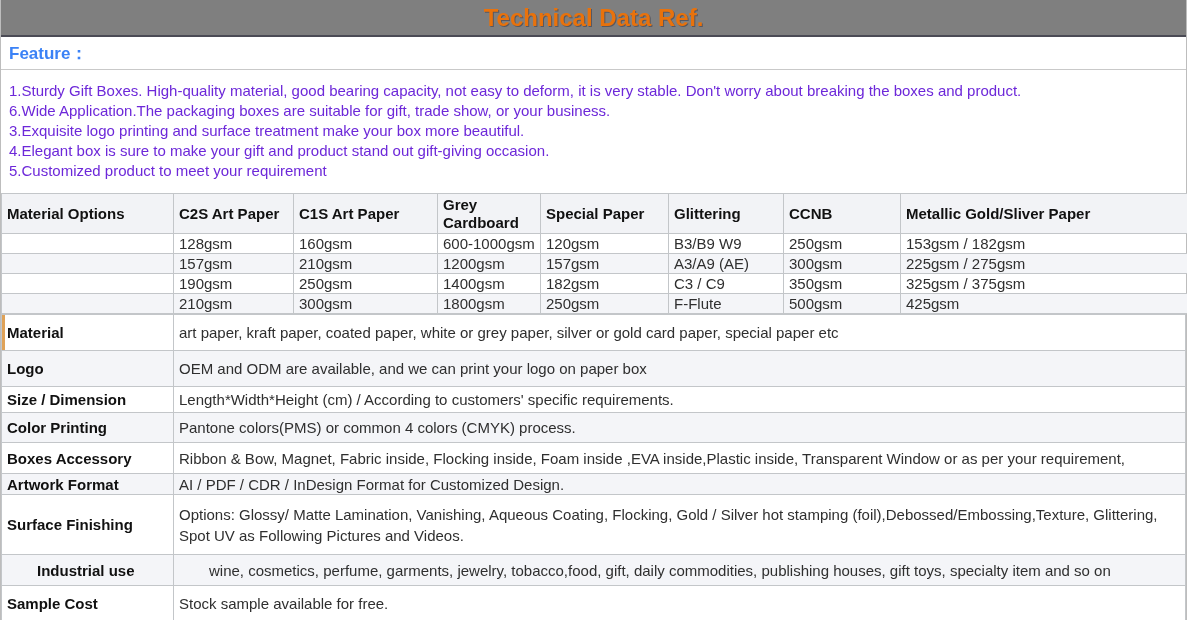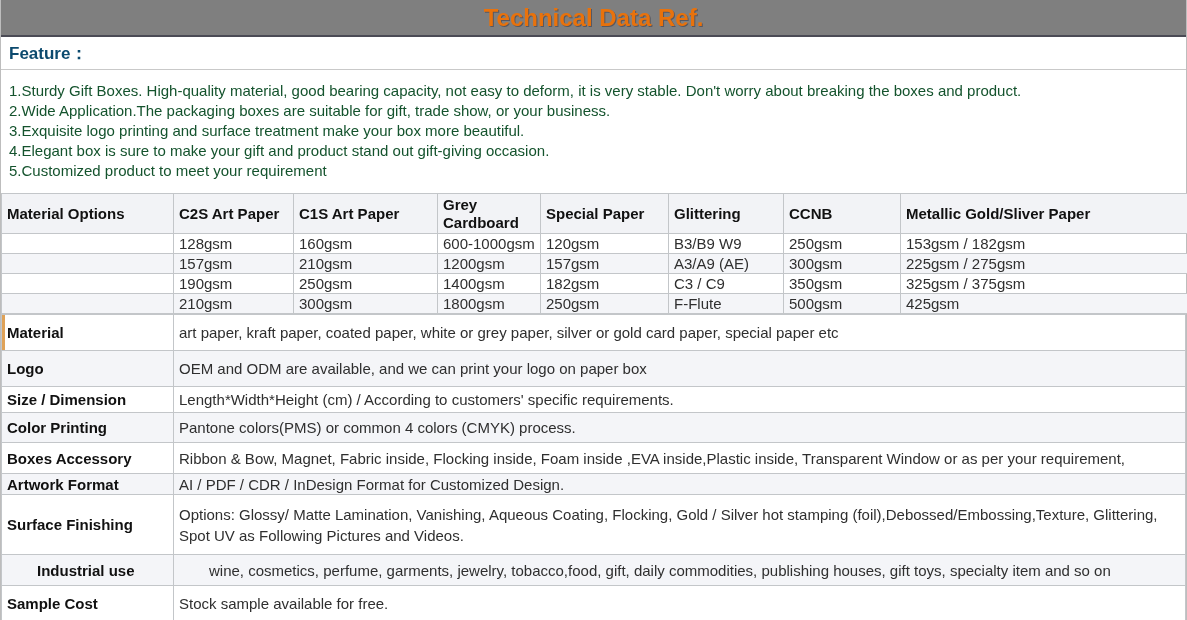--- a/index.html
+++ b/index.html
@@ -25,34 +25,34 @@
   .title-bar span {
     color: #e8720c;
     font-size: 24px;
     font-weight: bold;
     text-shadow: 1px 1px 0 rgba(40,40,60,0.45);
   }
   
   .feature-heading {
     font-size: 17px;
     font-weight: bold;
-    color: #0c4a6e;
+    color: #3b82f6;
     padding: 5px 8px 4px 8px;
     border-bottom: 1px solid #c9c9c9;
     background: #fff;
   }
   
   .feature-list {
     padding: 11px 8px 6px 8px;
     background: #fff;
   }
   .feature-item {
     font-size: 15px;
     line-height: 20px;
-    color: #14532d;
+    color: #6d28d9;
     white-space: nowrap;
   }
   
   table {
     width: 100%;
     border-collapse: collapse;
     table-layout: fixed;
   }
   th, td {
     border: 1px solid #c3c6c9;
@@ -101,21 +101,21 @@
 <div class="page">
 
   <div class="title-bar">
     <span>Technical Data Ref.</span>
   </div>
 
   <div class="feature-heading">Feature：</div>
 
   <div class="feature-list">
     <div class="feature-item">1.Sturdy Gift Boxes. High-quality material, good bearing capacity, not easy to deform, it is very stable. Don't worry about breaking the boxes and product.</div>
-    <div class="feature-item">2.Wide Application.The packaging boxes are suitable for gift, trade show, or your business.</div>
+    <div class="feature-item">6.Wide Application.The packaging boxes are suitable for gift, trade show, or your business.</div>
     <div class="feature-item">3.Exquisite logo printing and surface treatment make your box more beautiful.</div>
     <div class="feature-item">4.Elegant box is sure to make your gift and product stand out gift-giving occasion.</div>
     <div class="feature-item">5.Customized product to meet your requirement</div>
   </div>
 
   <table class="materials">
     <colgroup>
       <col style="width:172px">
         <col style="width:120px">
         <col style="width:144px">

